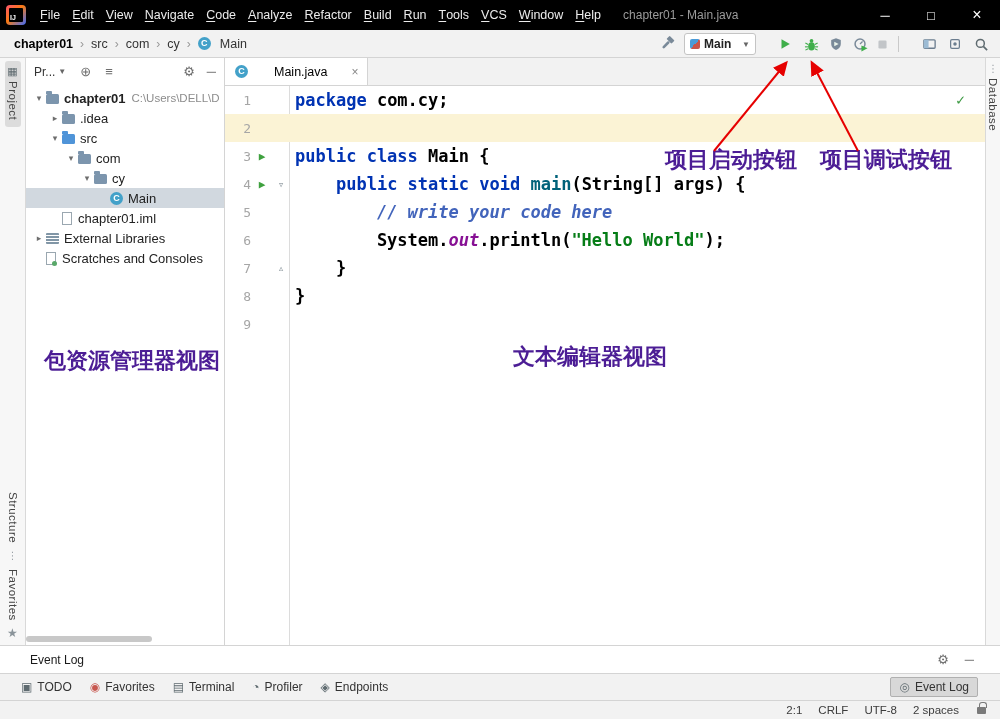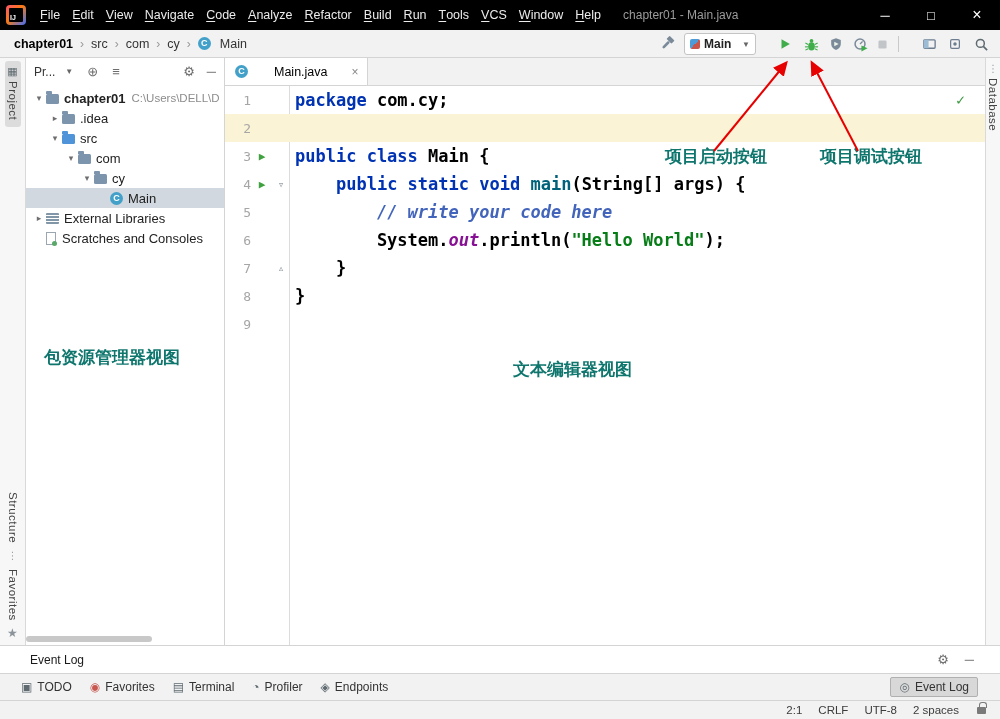--- a/index.html
+++ b/index.html
@@ -42,21 +42,21 @@
     display:flex; flex-direction:column; align-items:center; padding-top:6px; }
   .vlabel { writing-mode:vertical-rl; text-orientation:mixed; font-size:11.5px; color:#444; letter-spacing:.5px; }
   .stripe-btn-active { background:#dcdcdc; border-radius:3px; padding:5px 2px 7px 2px;
     display:flex; flex-direction:column; align-items:center; gap:4px; }
   .stripe-ico { font-size:11px; color:#5f6b70; line-height:1; }
   .stripe-spacer { flex:1; }
   .grip { color:#9aa0a6; font-size:10px; line-height:1; margin:8px 0; }
   
   .project-panel { width:199px; flex:none; background:#fff; border-right:1px solid #d4d4d4; position:relative; }
   .pp-header { height:28px; display:flex; align-items:center; font-size:12px; color:#333; padding:0 8px; border-bottom:1px solid transparent; }
-  .pp-title { display:flex; align-items:center; gap:10px; }
+  .pp-title { display:flex; align-items:center; gap:3px; }
   .pp-arrow { font-size:8px; color:#666; }
   .pp-ico { color:#6e6e6e; font-size:13px; margin-left:14px; line-height:1; }
   .pp-right { margin-left:auto; display:flex; gap:12px; }
   .pp-right .pp-ico { margin-left:0; }
   .tree { padding-top:2px; }
   .tree-row { height:20px; display:flex; align-items:center; white-space:nowrap; overflow:hidden; font-size:13px; color:#222; }
   .tree-row.selected { background:#d1d8df; }
   .tr-chevron { width:10px; flex:none; font-size:9px; color:#6e6e6e; text-align:center; margin-right:2px; }
   .tr-label.bold { font-weight:bold; }
   .tr-suffix { color:#8c8c8c; font-size:11.5px; margin-left:6px; overflow:hidden; }
@@ -87,21 +87,21 @@
   .gutter-run { width:22px; flex:none; text-align:center; color:#3fa13f; font-size:11px; }
   .gutter-fold { width:16px; flex:none; text-align:center; color:#98a2a8; font-size:11px; }
   .code-text { white-space:pre; font-weight:bold; font-size:17px; padding-left:6px; color:#000; }
   .tk-kw { color:#0033b3; }
   .tk-pl { color:#000; }
   .tk-cm { color:#4264bb; font-style:italic; }
   .tk-str { color:#067d17; }
   .tk-fld { color:#871094; font-style:italic; }
   .tk-mth { color:#00627a; }
   .inspect-ok { position:absolute; right:20px; top:5px; color:#3f9b45; font-weight:bold; font-size:15px; }
-  .red-note { position:absolute; color:#0f766e; font-weight:bold; font-size:17px; white-space:nowrap; z-index:55;
+  .red-note { position:absolute; color:#4c1d95; font-weight:bold; font-size:22px; white-space:nowrap; z-index:55;
     font-family:"Liberation Sans",sans-serif; }
   .arrow-overlay { position:absolute; left:0; top:0; width:1000px; height:719px; z-index:60; pointer-events:none; }
   
   .eventlog { height:28px; background:#fff; border-top:1px solid #d4d4d4; display:flex; align-items:center;
     padding:0 26px 0 30px; font-size:12px; color:#1a1a1a; }
   .el-actions { margin-left:auto; display:flex; gap:16px; align-items:center; }
   .el-ico { color:#6e6e6e; font-size:13px; line-height:1; }
   
   .bottombar { height:27px; background:#f2f2f2; border-top:1px solid #d4d4d4; display:flex; align-items:center;
     padding:0 22px 0 12px; font-size:12px; color:#333; }
@@ -282,20 +282,25 @@
         <div class="tree-row" style="padding-left: 56px;">
           <span class="tr-chevron">▾</span>
           <span class="ticon icon-folder"></span>
           <span class="tr-label">cy</span>
         </div>
         <div class="tree-row selected" style="padding-left: 72px;">
           <span class="tr-chevron"></span>
           <span class="ticon icon-class"></span>
           <span class="tr-label">Main</span>
         </div>
+        <div class="tree-row" style="padding-left: 24px;">
+          <span class="tr-chevron"></span>
+          <span class="ticon icon-file"></span>
+          <span class="tr-label">chapter01.iml</span>
+        </div>
         <div class="tree-row" style="padding-left: 8px;">
           <span class="tr-chevron">▸</span>
           <span class="ticon icon-library"></span>
           <span class="tr-label">External Libraries</span>
         </div>
         <div class="tree-row" style="padding-left: 8px;">
           <span class="tr-chevron"></span>
           <span class="ticon icon-scratch"></span>
           <span class="tr-label">Scratches and Consoles</span>
         </div>
@@ -367,21 +372,21 @@
             <span class="gutter-num">9</span>
             <span class="gutter-run"></span>
             <span class="gutter-fold"></span>
             <span class="code-text"></span>
           </div>
         </div>
       <span class="inspect-ok">✓</span>
     </div>
     <div class="red-note" style="left:440px; top:87px;">项目启动按钮</div>
     <div class="red-note" style="left:595px; top:87px;">项目调试按钮</div>
-    <div class="red-note" style="left:288px; top:300px;">文本编辑器视图</div>
+    <div class="red-note" style="left:288px; top:284px;">文本编辑器视图</div>
   </div>
 
   <div class="stripe-right">
     <span class="grip" style="margin:0 0 4px 0;">⋮</span>
     <span class="vlabel">Database</span>
   </div>
 </div>
 
 <div class="eventlog">
   <span>Event Log</span>

